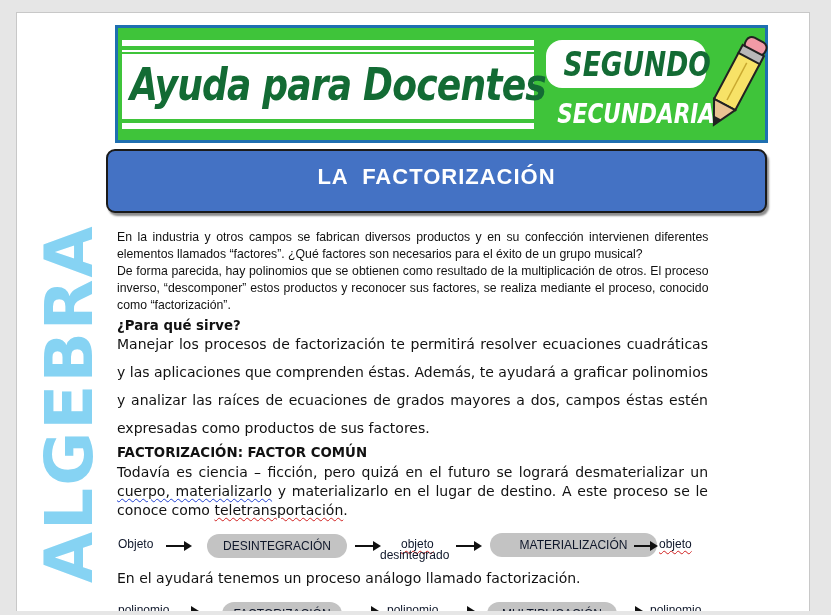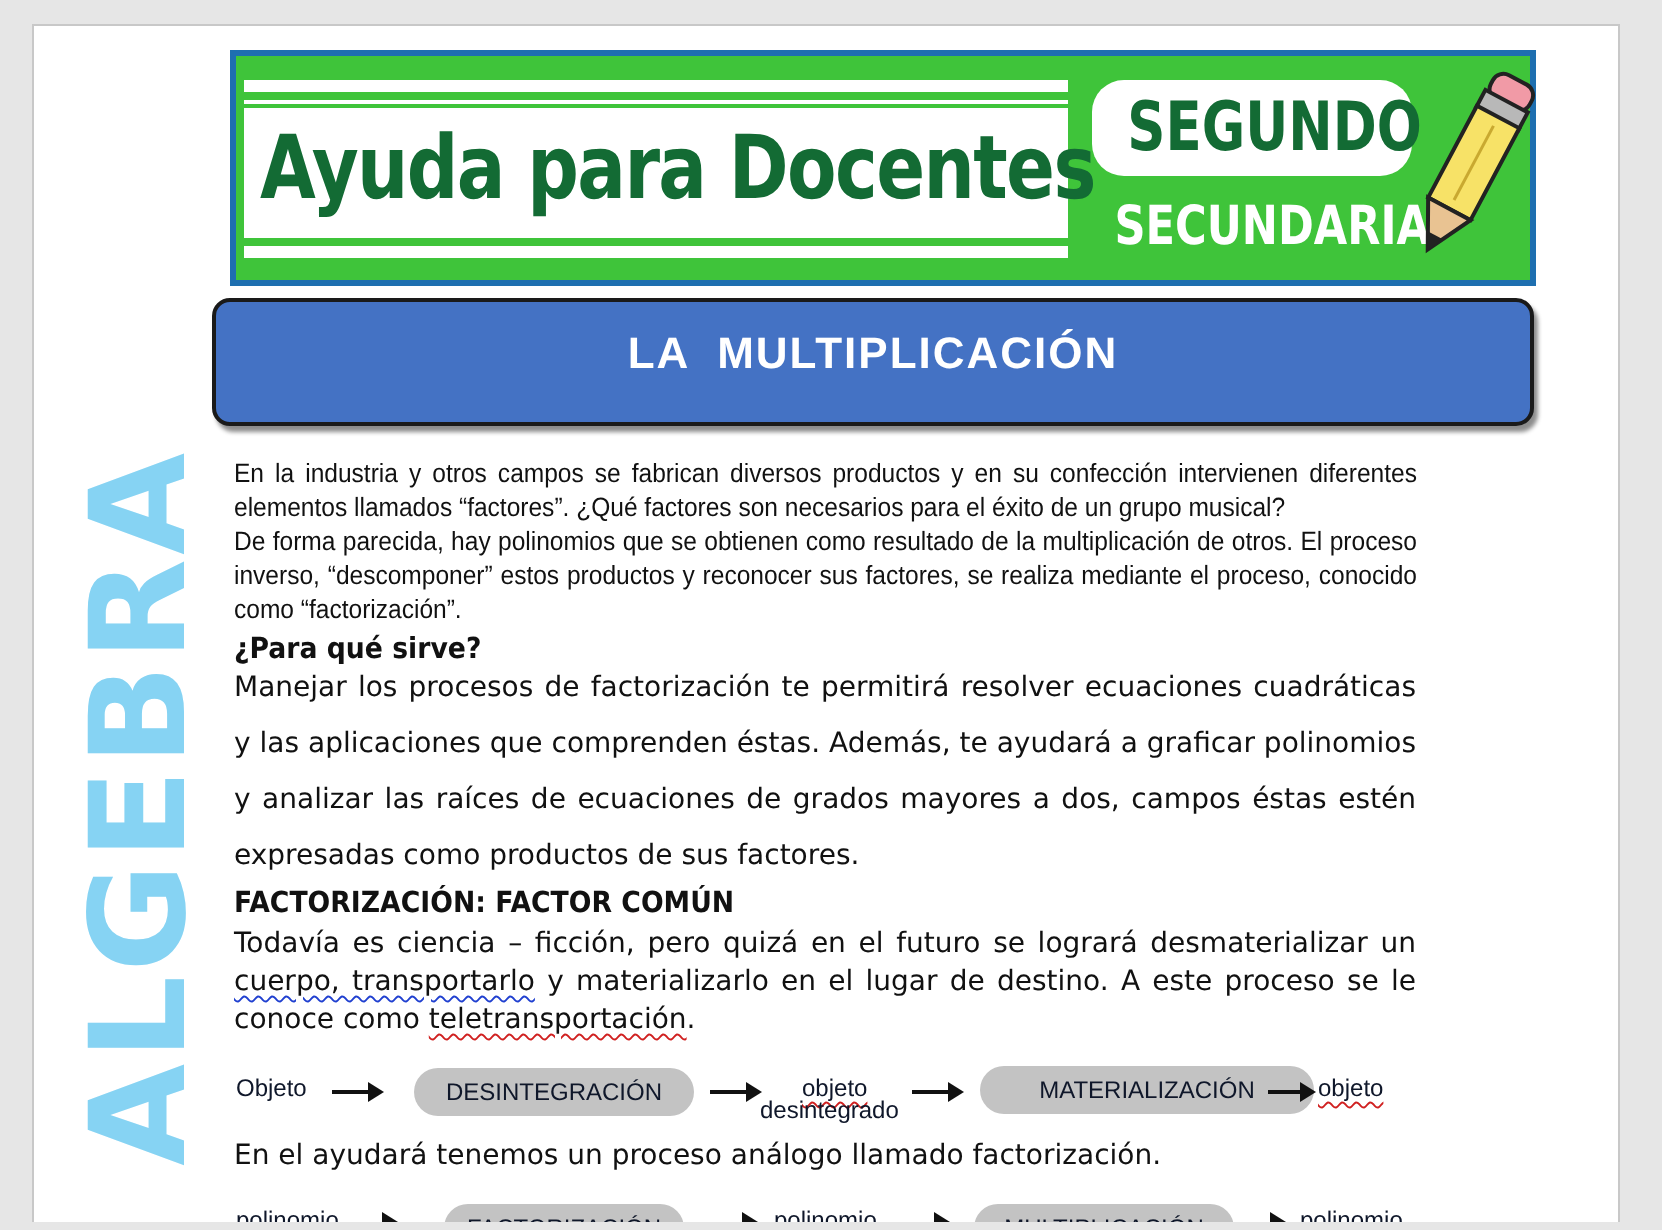--- a/index.html
+++ b/index.html
@@ -18,20 +18,21 @@
   
   .banner {
     position:absolute; left:115px; top:25px; width:653px; height:118px;
     background:#1e6fb0;
     box-sizing:border-box;
     padding:3px;
   }
   .banner-inner {
     position:relative; width:100%; height:100%;
     background:#3fc43a;
+    font-style:italic;
   }
   .banner-white {
     position:absolute; left:4px; top:12px; width:412px; height:89px;
     background:#ffffff;
   }
   .banner-white .stripe {
     position:absolute; left:0; right:0; height:4px; background:#3fc43a;
   }
   .banner-title {
     position:absolute; left:12px; top:22px; width:400px; height:70px;
@@ -157,35 +158,35 @@
         <rect x="21" y="25" width="24" height="52" fill="#f7e267" stroke="#222" stroke-width="2"></rect>
         <line x1="33" y1="30" x2="33" y2="72" stroke="#c9a930" stroke-width="1.5"></line>
         <polygon points="21,77 45,77 33,100" fill="#e9c392" stroke="#222" stroke-width="2"></polygon>
         <polygon points="29,92 37,92 33,101" fill="#222"></polygon>
       </g>
     </svg>
   </div>
 </div>
 
 <div class="title-bar">
-  <span>LA  MULTIPLICACIÓN</span>
+  <span>LA  FACTORIZACIÓN</span>
 </div>
 
 <div class="side-label">ALGEBRA</div>
 
 <div class="intro">
   <p>En la industria y otros campos se fabrican diversos productos y en su confección intervienen diferentes elementos llamados “factores”. ¿Qué factores son necesarios para el éxito de un grupo musical?</p>
   <p>De forma parecida, hay polinomios que se obtienen como resultado de la multiplicación de otros. El proceso inverso, “descomponer” estos productos y reconocer sus factores, se realiza mediante el proceso, conocido como “factorización”.</p>
 </div>
 
 <div class="h-section" style="top:317px;">¿Para qué sirve?</div>
 <div class="para wide" style="top:330px;">Manejar los procesos de factorización te permitirá resolver ecuaciones cuadráticas y las aplicaciones que comprenden éstas. Además, te ayudará a graficar polinomios y analizar las raíces de ecuaciones de grados mayores a dos, campos éstas estén expresadas como productos de sus factores.</div>
 
 <div class="h-section" style="top:444px;">FACTORIZACIÓN: FACTOR COMÚN</div>
-<div class="para tight" style="top:463px;"><span>Todavía es ciencia – ficción, pero quizá en el futuro se logrará desmaterializar un </span><span class="sqb">cuerpo,  transportarlo</span><span> y materializarlo en el lugar de destino. A este proceso se le conoce como </span><span class="sq">teletransportación</span><span>.</span></div>
+<div class="para tight" style="top:463px;"><span>Todavía es ciencia – ficción, pero quizá en el futuro se logrará desmaterializar un </span><span class="sqb">cuerpo,  materializarlo</span><span> y materializarlo en el lugar de destino. A este proceso se le conoce como </span><span class="sq">teletransportación</span><span>.</span></div>
 
 <div class="diag" style="left:118px; top:537px;">Objeto</div>
 <div class="arrow" style="left:166px; top:541px; width:26px;">
     <div class="shaft" style="width:20px;"></div>
     <div class="head" style="left:18px;"></div>
   </div>
 <div class="diag box" style="left:207px; top:534px; width:140px;">DESINTEGRACIÓN</div>
 <div class="arrow" style="left:355px; top:541px; width:26px;">
     <div class="shaft" style="width:20px;"></div>
     <div class="head" style="left:18px;"></div>

